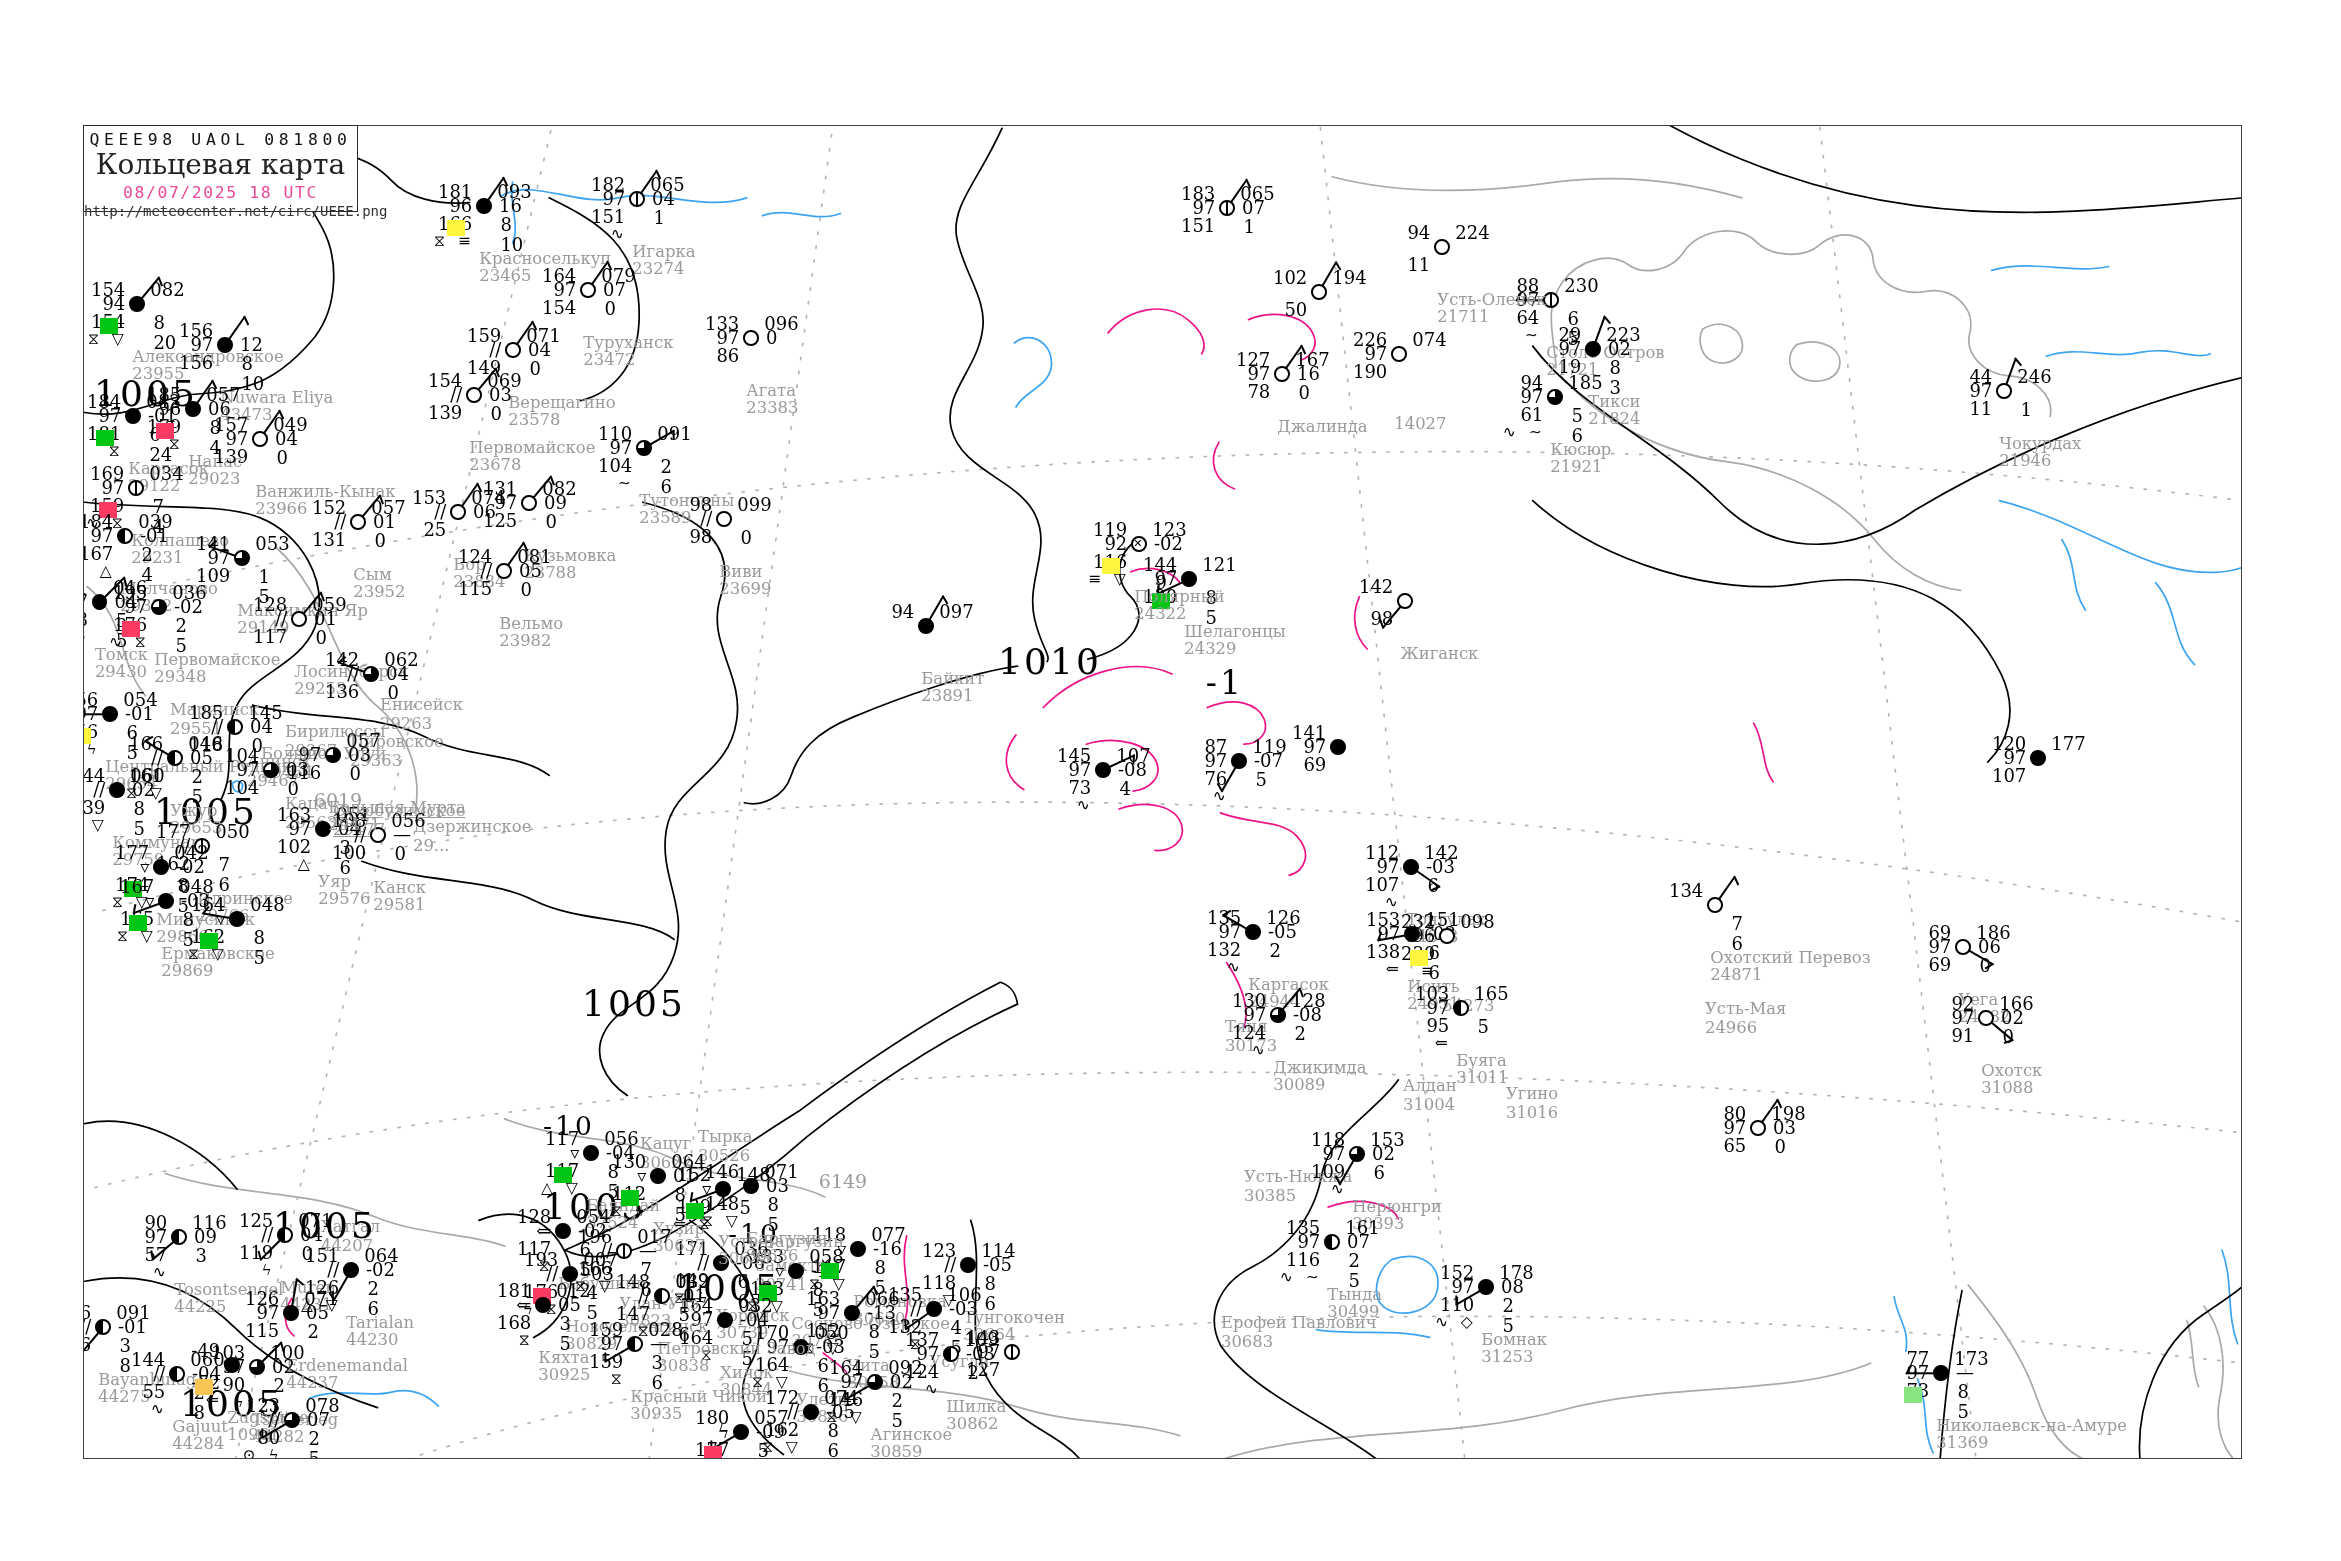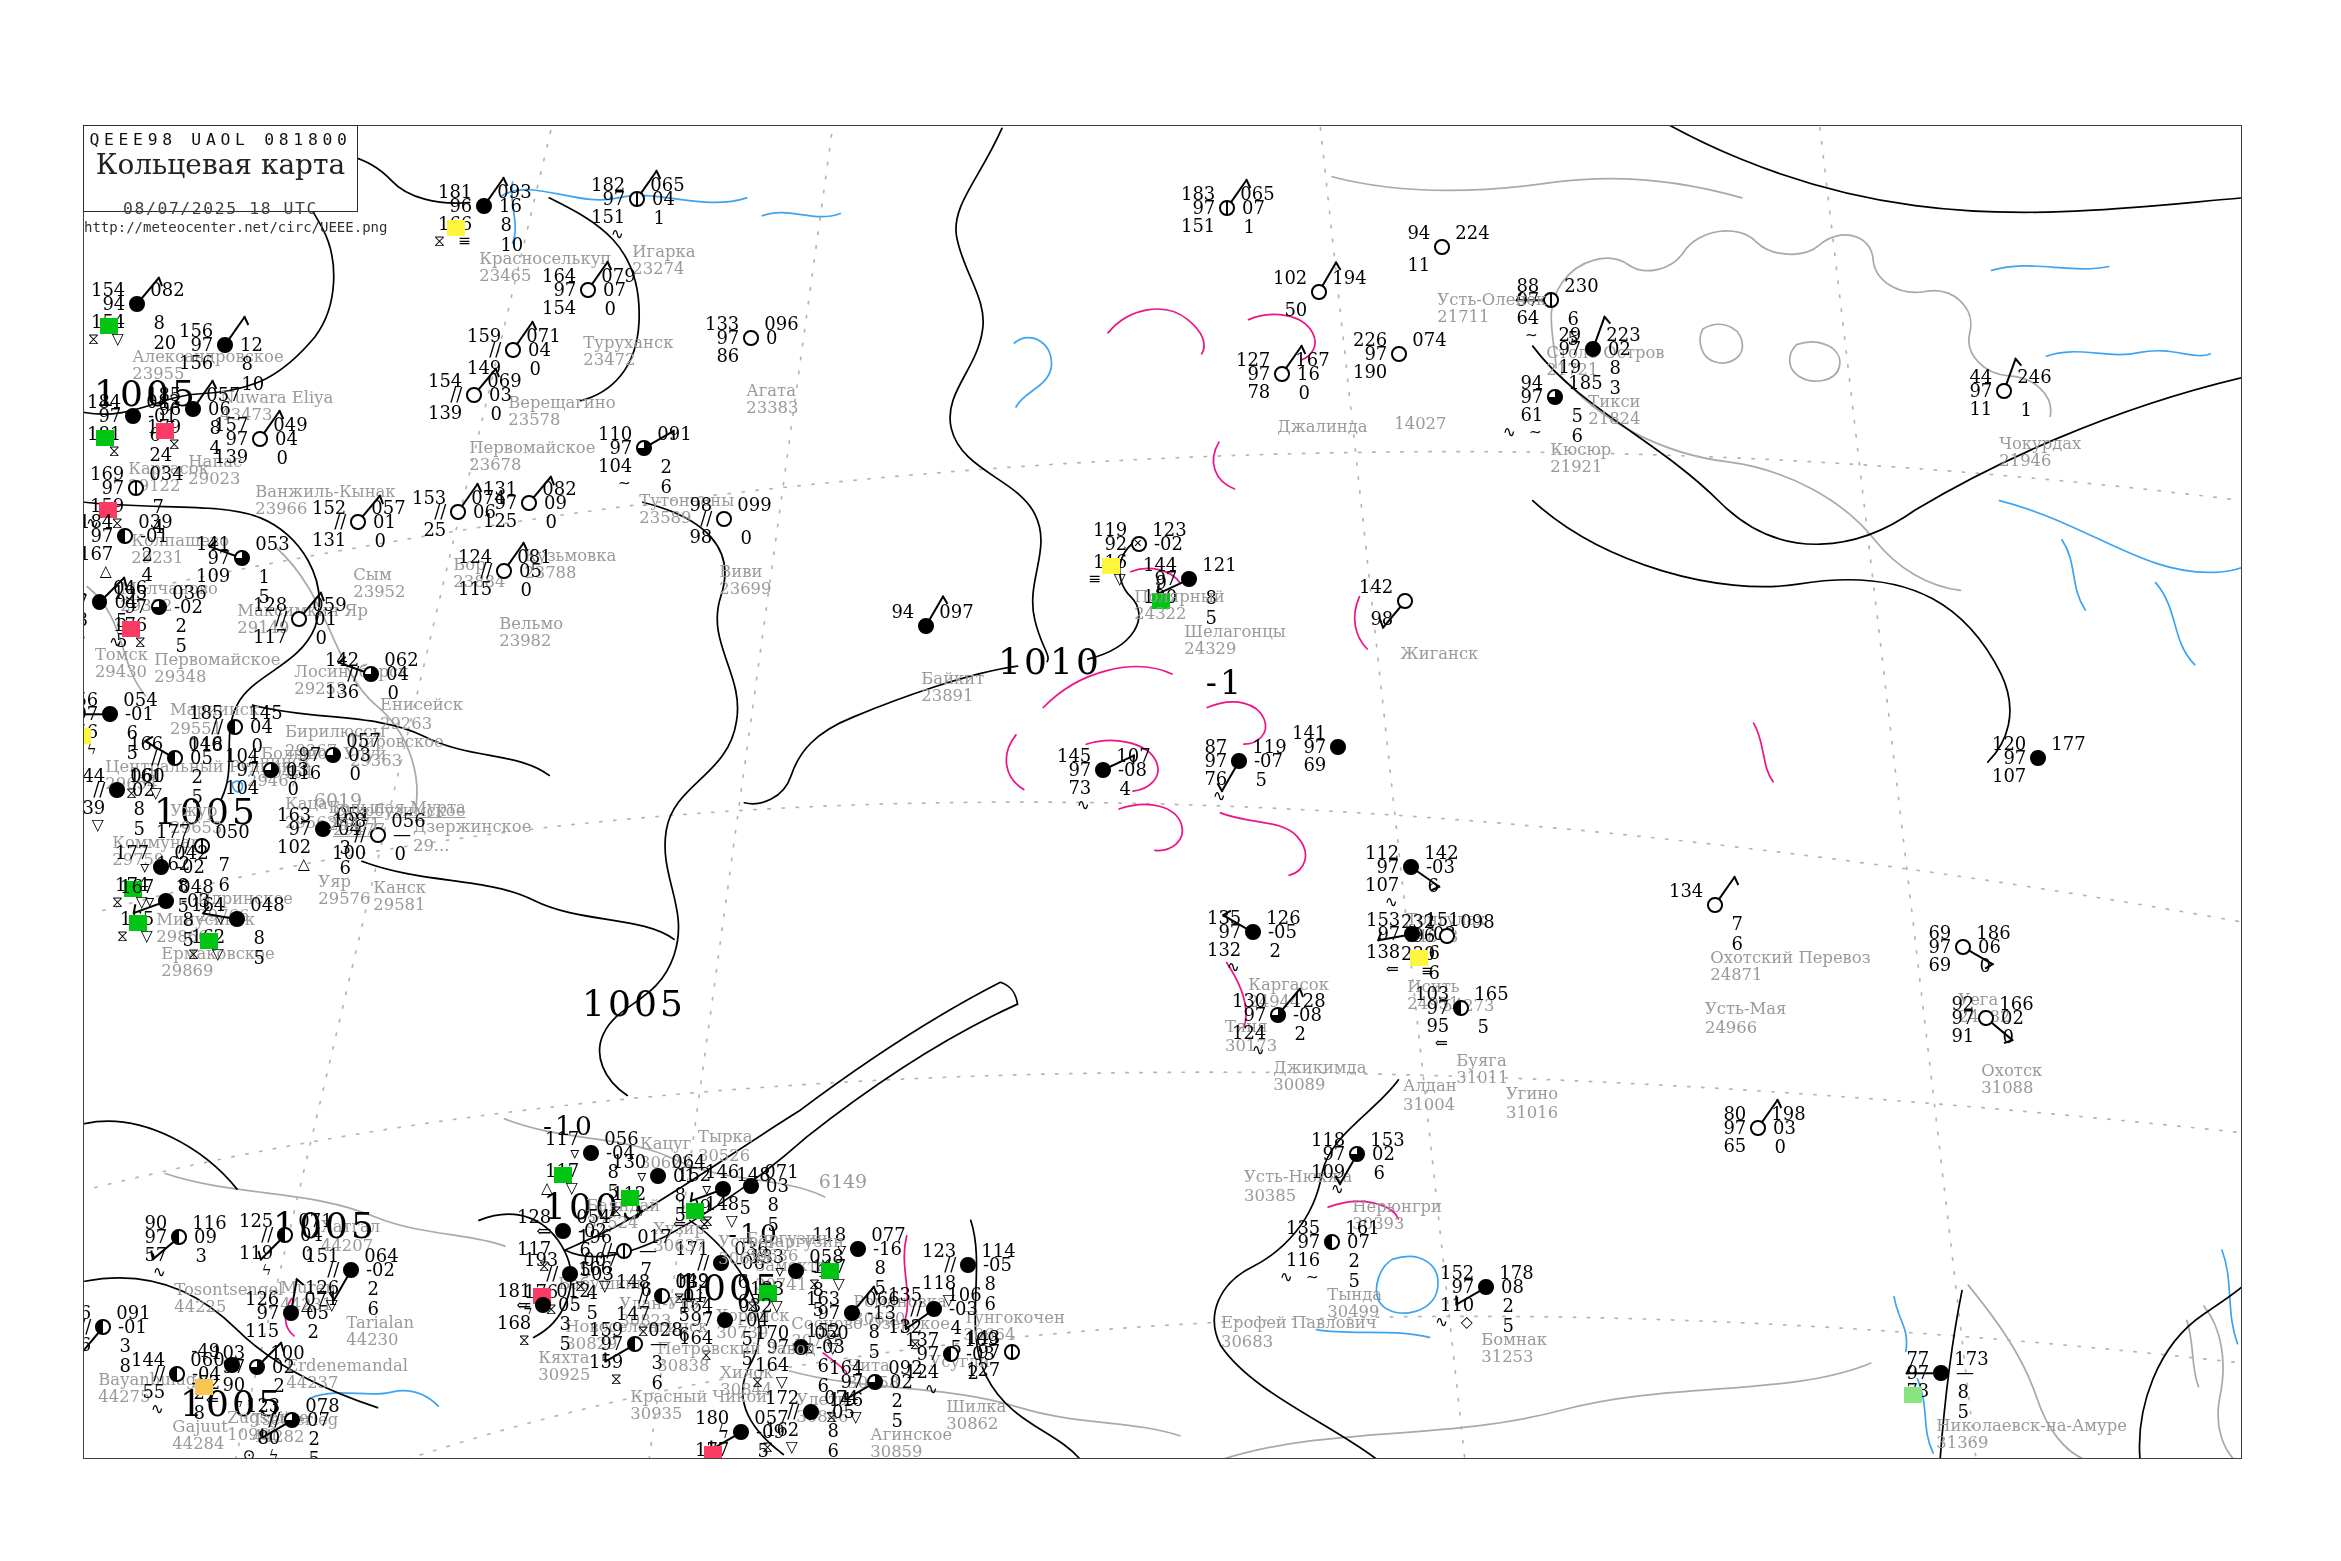--- a/index.html
+++ b/index.html
@@ -7,21 +7,21 @@
         font-family:"DejaVu Serif",serif;}
   #map-frame{position:absolute;left:83px;top:125px;width:2159px;height:1334px;
              border:1.6px solid #3f3f3f;box-sizing:border-box;background:#fff;overflow:hidden;}
   #vec{position:absolute;left:0;top:0;}
   
   #title-box{position:absolute;left:83px;top:125px;width:275px;height:87px;background:#fff;
              border:1.6px solid #2c2c2c;box-sizing:border-box;z-index:50;text-align:center;
              padding-top:4.7px;}
   #title-box .l1{font-family:"DejaVu Sans Mono",monospace;font-size:16.4px;letter-spacing:4.7px;color:#111;}
   #title-box .l2{font-family:"DejaVu Serif",serif;font-size:28px;color:#222;margin-top:1.6px;}
-  #title-box .l3{font-family:"DejaVu Sans Mono",monospace;font-size:16.4px;letter-spacing:1.6px;color:#404040;margin-top:19px;}
+  #title-box .l3{font-family:"DejaVu Sans Mono",monospace;font-size:16.4px;letter-spacing:1.6px;color:#ec4899;margin-top:3px;}
   #title-box .l4{font-family:"DejaVu Sans Mono",monospace;font-size:14px;color:#333;margin-top:1.6px;}
   #title-box div{line-height:1.1;}
   
   .footer-text{position:absolute;font-family:"Liberation Sans",sans-serif;font-weight:300;
                color:#b9b9b9;font-size:28px;letter-spacing:4.7px;}
   #footer-left{left:22px;top:1568px;margin-top:40px;}
   #footer-right{right:19px;top:1590px;}
   
   .st{position:absolute;z-index:10;}
   .st span{position:absolute;white-space:nowrap;font-family:"DejaVu Serif",serif;

